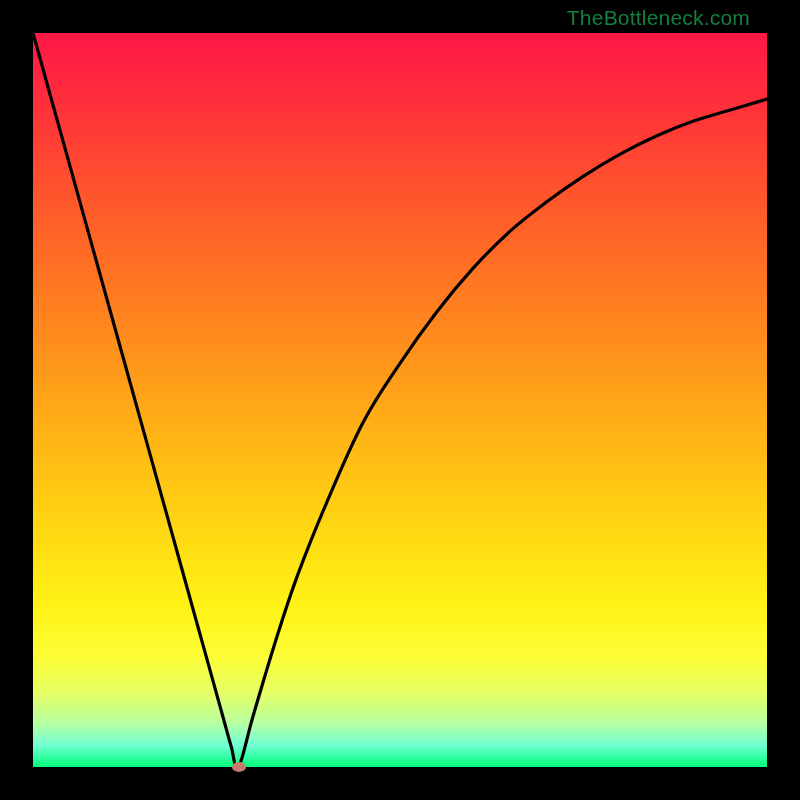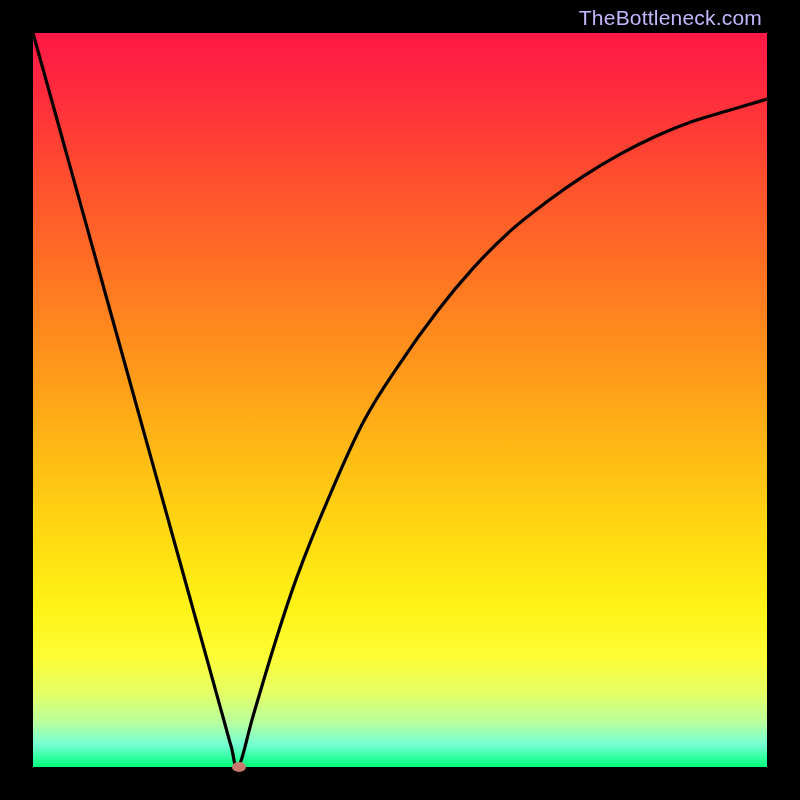--- a/index.html
+++ b/index.html
@@ -31,25 +31,25 @@
       #fdfd36 85%,
       #e4ff66 90%,
       #b7ffa0 94%,
       #72ffd4 97%,
       #00ff7a 100%
     );
   }
   .watermark {
     position: absolute;
     top: 6px;
-    right: 38px;
+    right: 50px;
     font-family: Arial, Helvetica, sans-serif;
     font-size: 21px;
     font-weight: 400;
-    color: #c4b5fd;
+    color: #15803d;
     letter-spacing: 0.2px;
   }
   svg.curve {
     position: absolute;
     left: 0;
     top: 0;
     width: 734px;
     height: 734px;
   }
   .marker {

